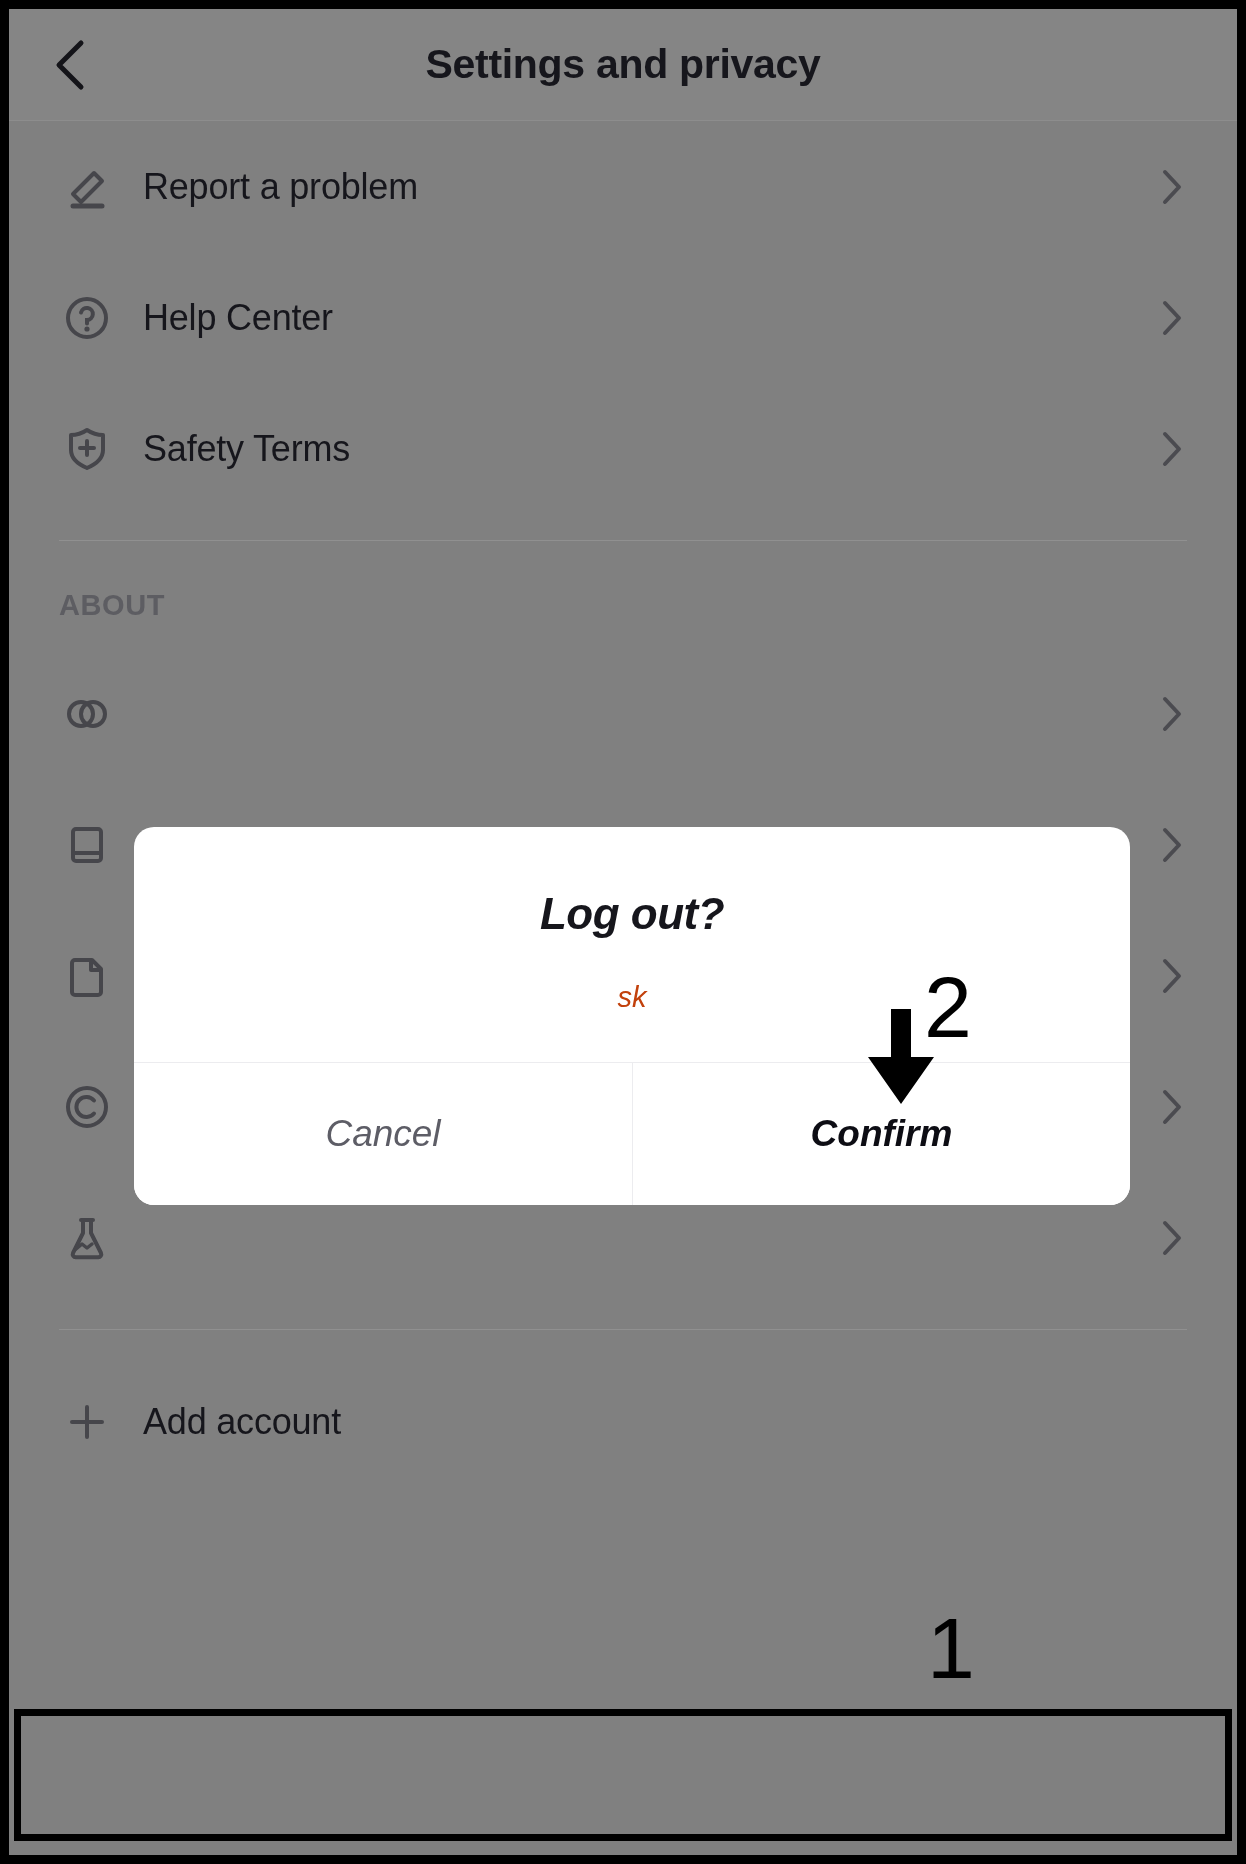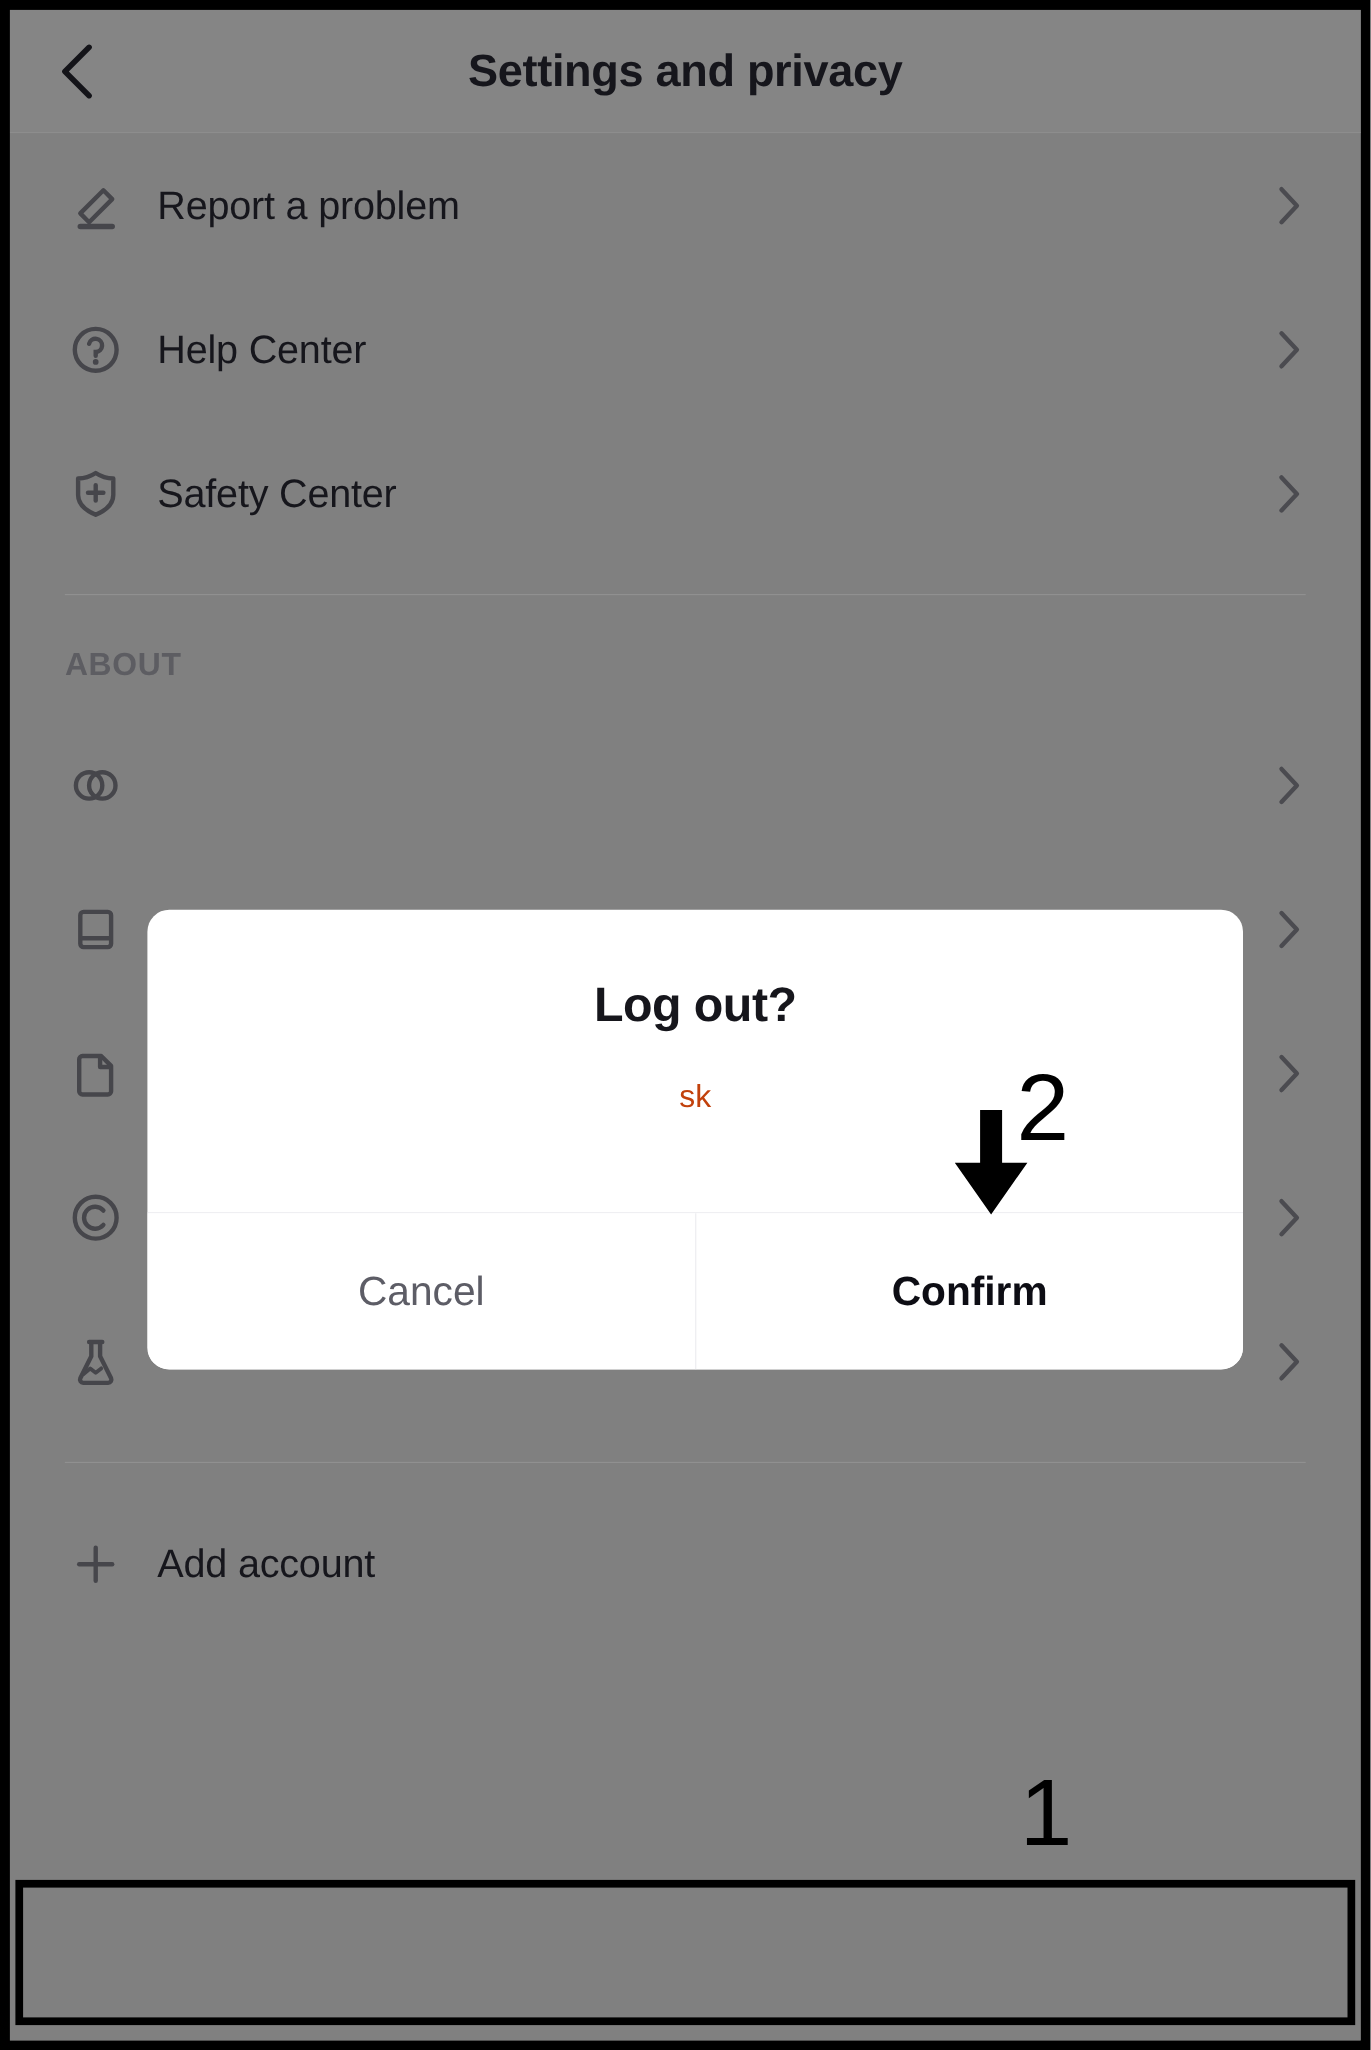--- a/index.html
+++ b/index.html
@@ -105,21 +105,21 @@
     position: absolute;
     left: 5px;
     right: 5px;
     border: 7px solid #000000;
     pointer-events: none;
   }
 
   
   #overlay {
     position: absolute;
-    left: 0; top: 0; right: 0; bottom: 0;
+    left: 0; top: 0; right: 0; bottom: 0; font-style: italic;
   }
   #dialog {
     position: absolute;
     left: 125px;
     top: 818px;
     width: 996px;
     background: #ffffff;
     border-radius: 20px;
     overflow: hidden;
   }
@@ -135,21 +135,20 @@
     margin-bottom: 42px;
   }
   .dlg-sub {
     font-size: 29px;
     color: #c2410c;
     font-weight: 400;
   }
   .dlg-actions {
     display: flex;
     border-top: 1px solid #ececef;
-    margin-top: 40px;
   }
   .dlg-btn {
     flex: 1 1 50%;
     height: 142px;
     display: flex;
     align-items: center;
     justify-content: center;
     font-size: 37px;
     background: #ffffff;
     cursor: pointer;
@@ -224,21 +223,21 @@
         </div>
 
         <div class="row">
           <span class="ico">
             <svg width="52" height="52" viewBox="0 0 52 52">
               <path d="M26 7c6 4 12 5 16 5v15c0 10-9 15-16 18-7-3-16-8-16-18V12c4 0 10-1 16-5z" fill="none" stroke="#46464b" stroke-width="4" stroke-linejoin="round"></path>
               <line x1="26" y1="18" x2="26" y2="32" stroke="#46464b" stroke-width="4" stroke-linecap="round"></line>
               <line x1="19" y1="25" x2="33" y2="25" stroke="#46464b" stroke-width="4" stroke-linecap="round"></line>
             </svg>
           </span>
-          <span class="label">Safety Center</span>
+          <span class="label">Safety Terms</span>
           <span class="chev">
             <svg width="26" height="40" viewBox="0 0 26 40">
               <polyline points="6,5 20,20 6,35" fill="none" stroke="#4b4b50" stroke-width="4" stroke-linecap="round" stroke-linejoin="round"></polyline>
             </svg>
           </span>
         </div>
       </div>
 
       <div class="spacer-sm"></div>
       <div class="divider"></div>

